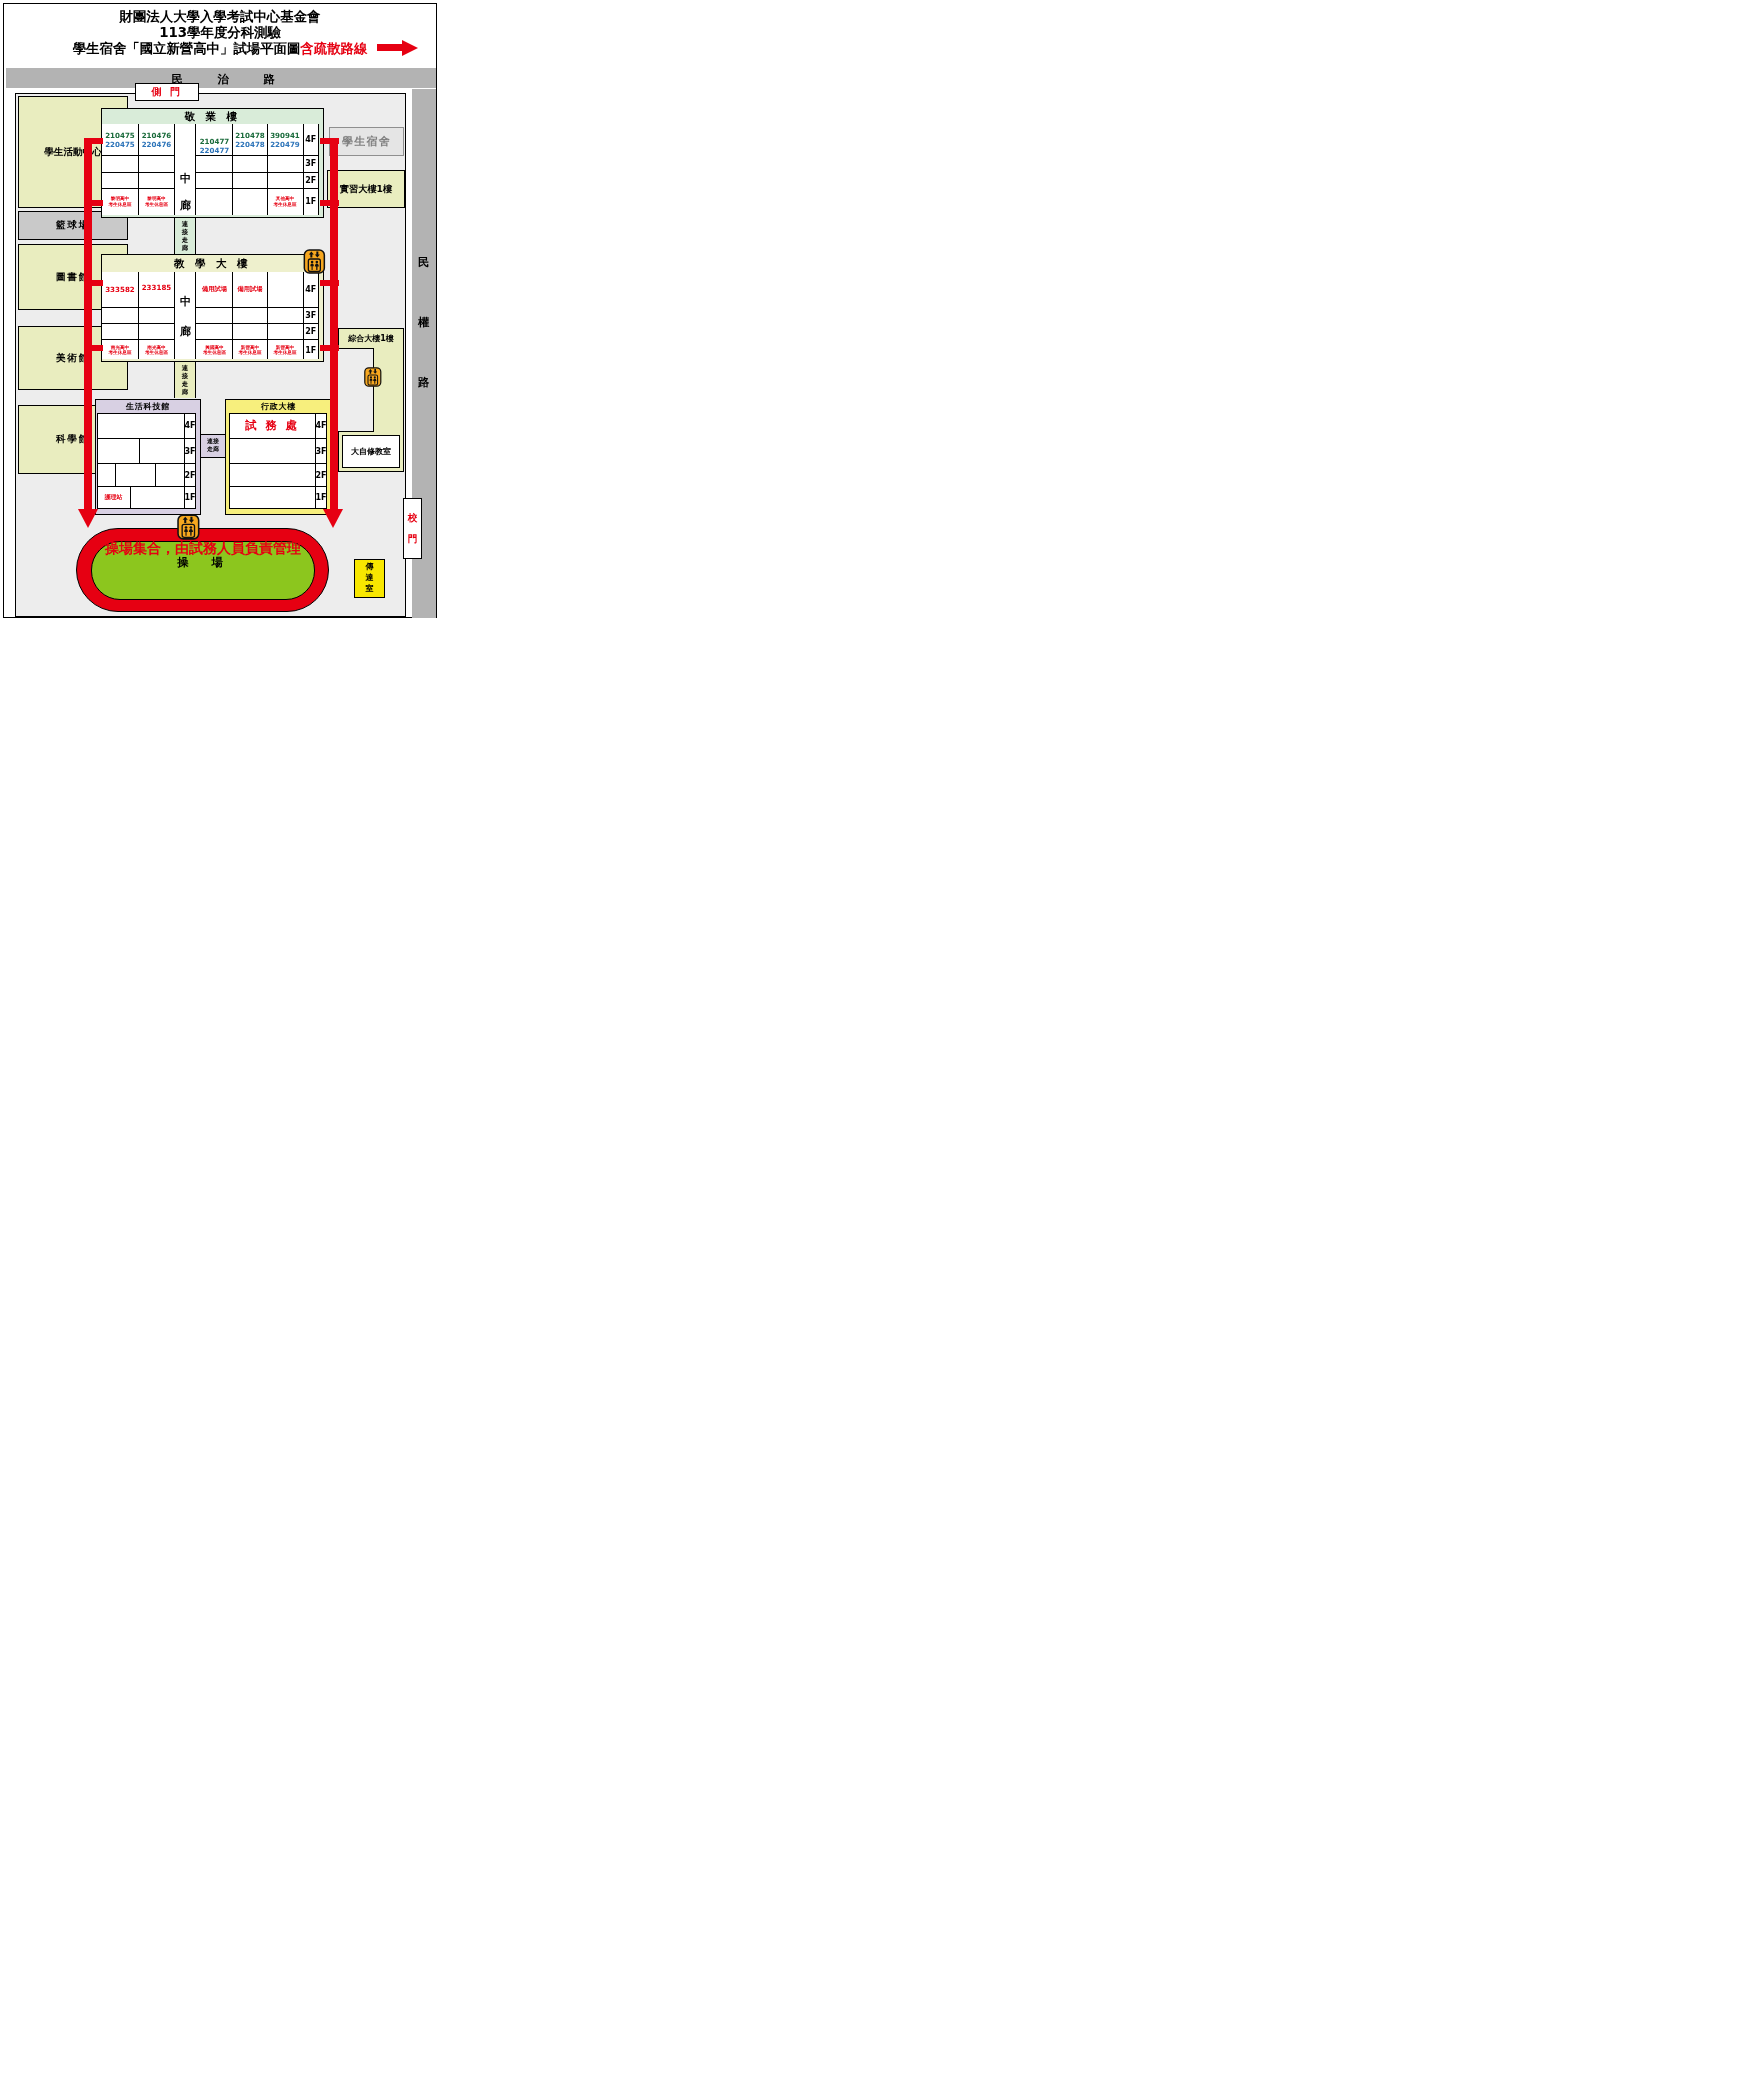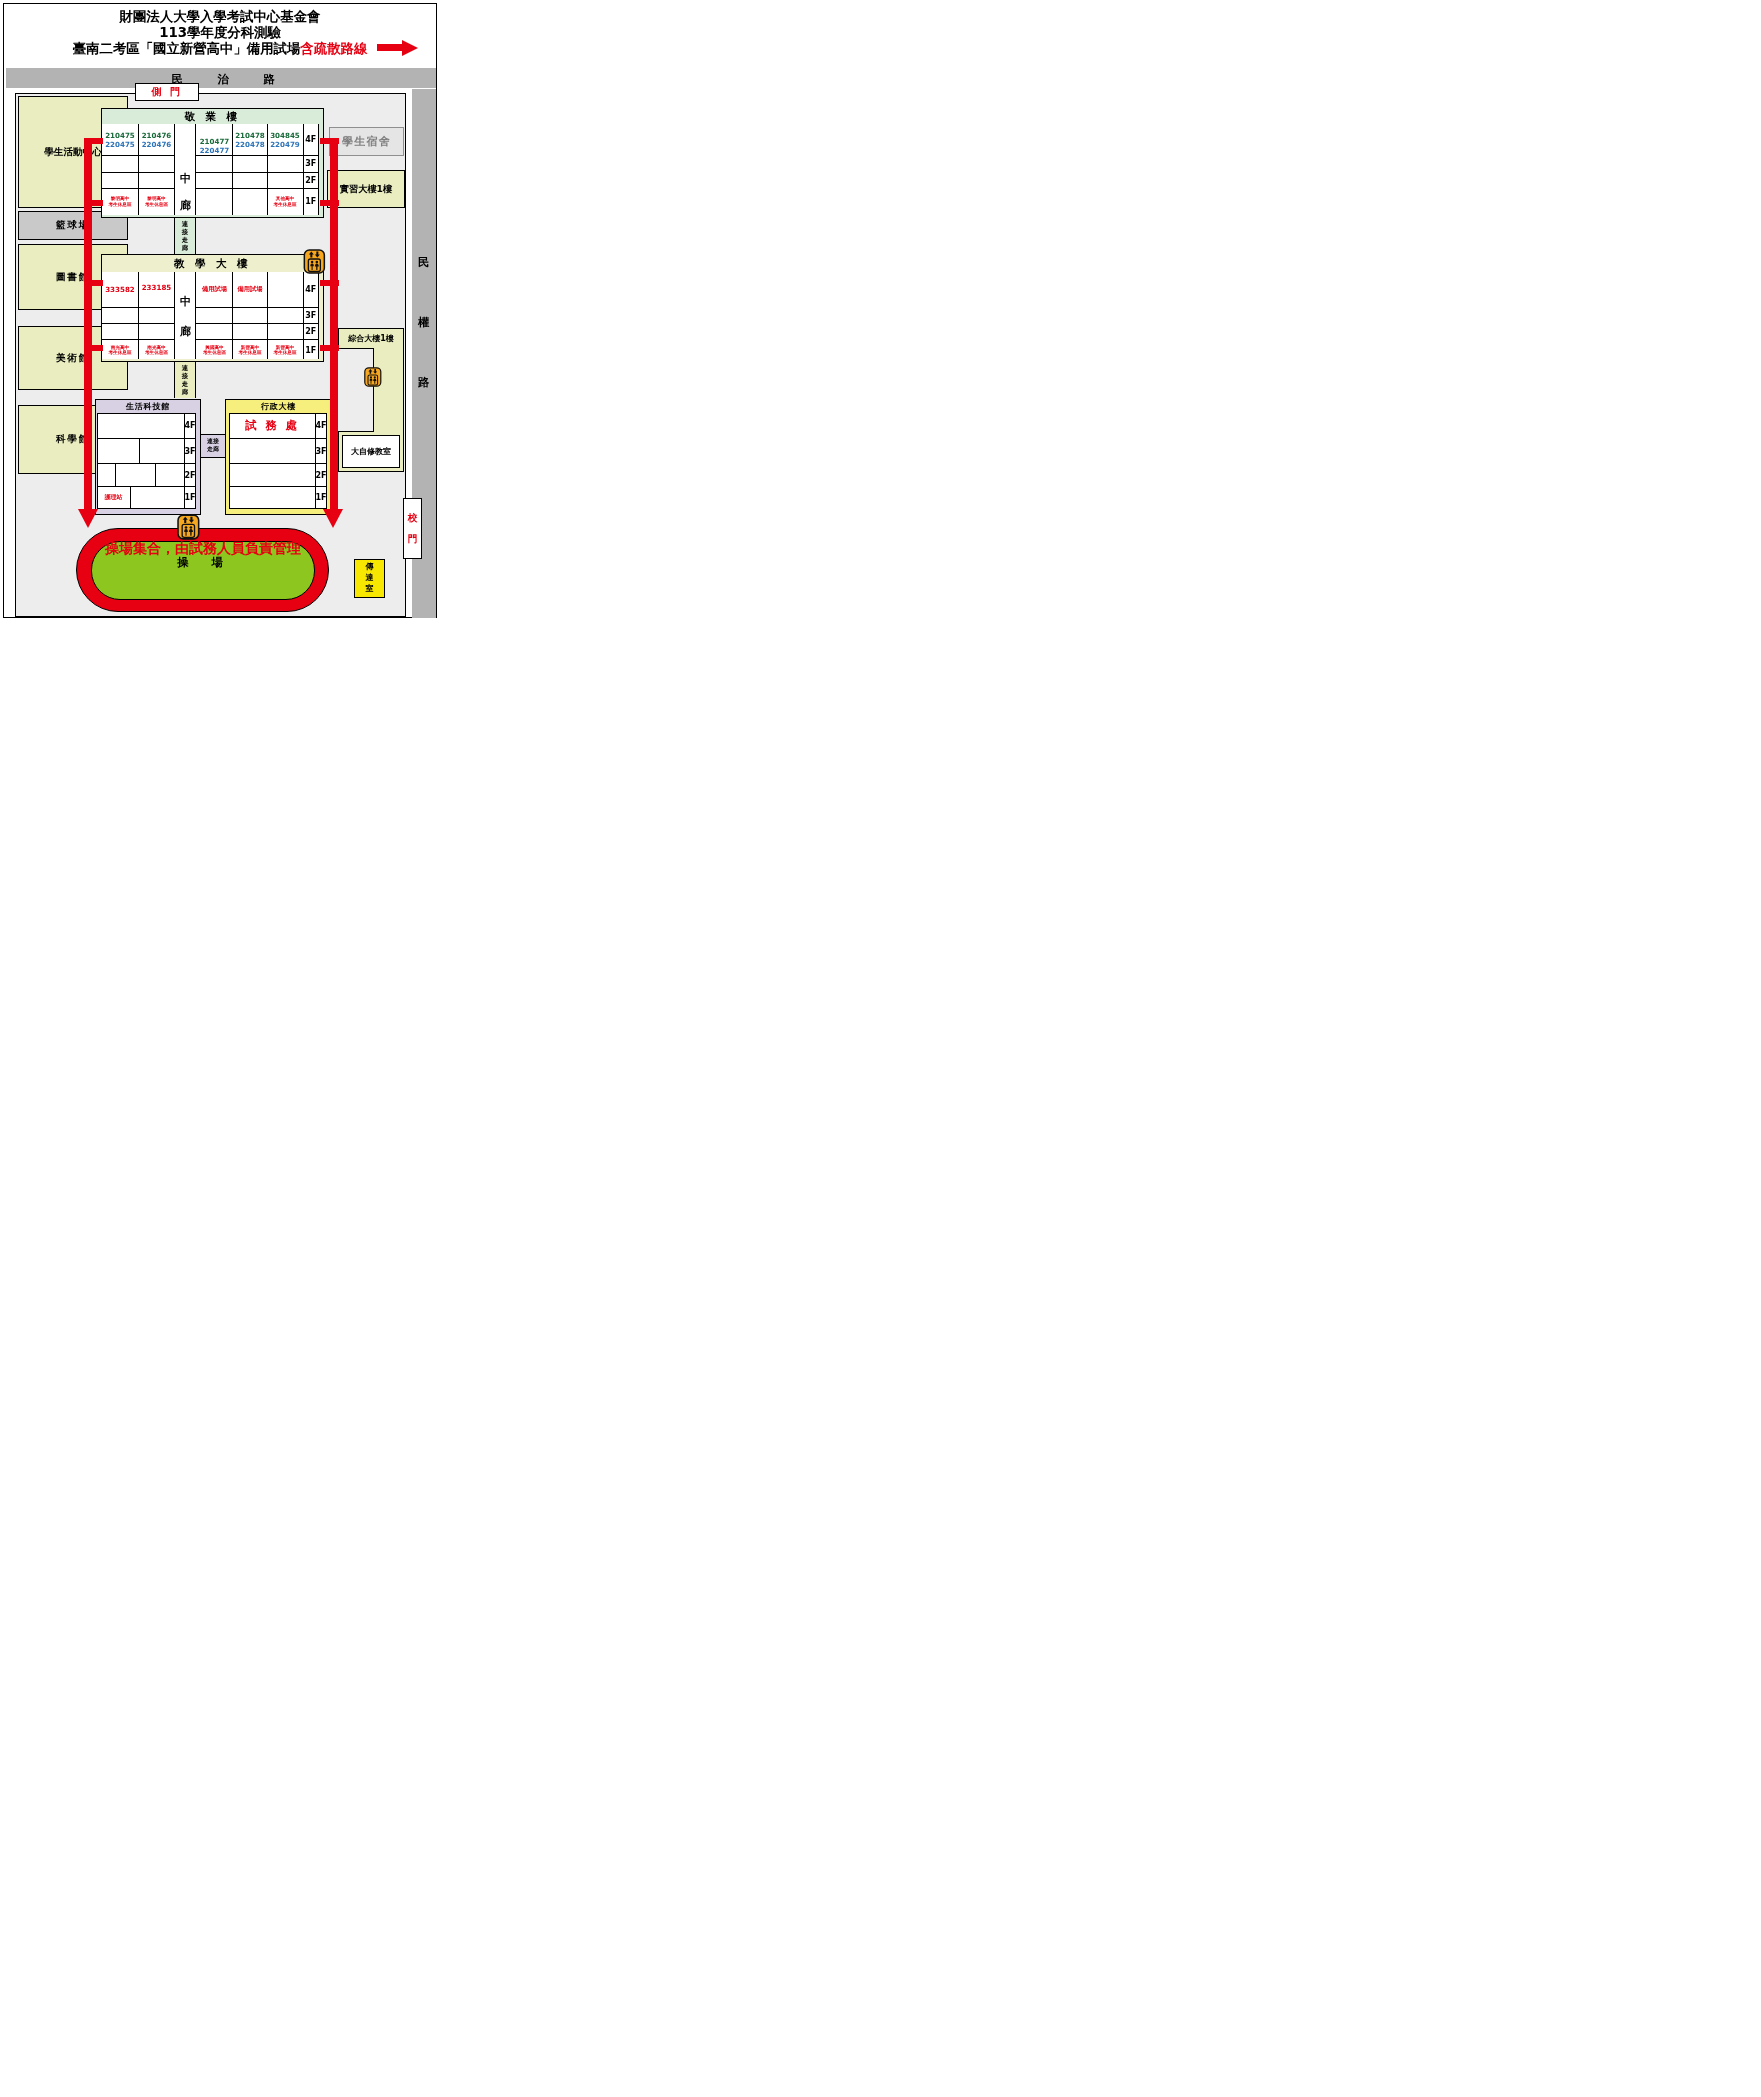--- a/index.html
+++ b/index.html
@@ -31,21 +31,21 @@
 </head>
 <body>
 
 <div id="canvas">
 
   <div class="abs" style="left:3.4px;top:3.4px;width:434px;height:615px;border:1.3px solid #000;"></div>
 
   <div class="abs" style="left:10.5px;top:9.2px;width:419px;font-size:13.4px;line-height:16px;text-align:center;">
     <div>財團法人大學入學考試中心基金會</div>
     <div>113學年度分科測驗</div>
-    <div><span>臺南二考區「國立新營高中」備用試場</span><span class="red">含疏散路線</span></div>
+    <div><span>學生宿舍「國立新營高中」試場平面圖</span><span class="red">含疏散路線</span></div>
   </div>
 
   <div class="abs evac" style="left:377px;top:44px;width:25px;height:6.7px;"></div>
   <div class="abs" style="left:402px;top:40px;width:0;height:0;border-left:16px solid #e60012;border-top:8px solid transparent;border-bottom:8px solid transparent;"></div>
 
   <div class="abs road" style="left:5.5px;top:68px;width:430px;height:20px;">
     <span class="abs" style="left:166px;top:3.8px;font-size:11.3px;">民</span>
     <span class="abs" style="left:212px;top:3.8px;font-size:11.3px;">治</span>
     <span class="abs" style="left:258px;top:3.8px;font-size:11.3px;">路</span>
   </div>
@@ -96,21 +96,21 @@
     </div>
   <div class="abs vstack" style="left:197px;top:125px;width:35px;height:30px;font-size:7.1px;justify-content:flex-end;">
     <div class="numg">210477</div>
       <div class="numb">220477</div>
     </div>
   <div class="abs vstack" style="left:233px;top:125px;width:34px;height:30px;font-size:7.1px;text-align:center;">
     <div class="numg">210478</div>
       <div class="numb">220478</div>
     </div>
   <div class="abs vstack" style="left:268px;top:125px;width:34px;height:30px;font-size:7.1px;">
-    <div class="numg">304845</div>
+    <div class="numg">390941</div>
       <div class="numb">220479</div>
     </div>
 
   <div class="abs vstack restcell" style="left:103px;top:189px;width:34px;height:25.6px;">
     <div>黎明高中</div>
       <div>考生休息區</div>
     </div>
   <div class="abs vstack restcell" style="left:139px;top:189px;width:35px;height:25.6px;">
     <div>黎明高中</div>
       <div>考生休息區</div>

